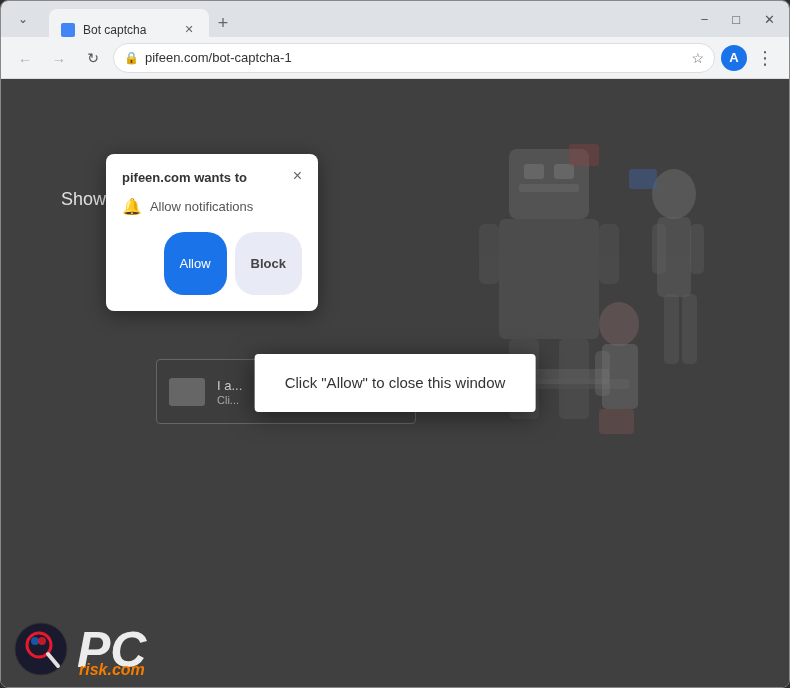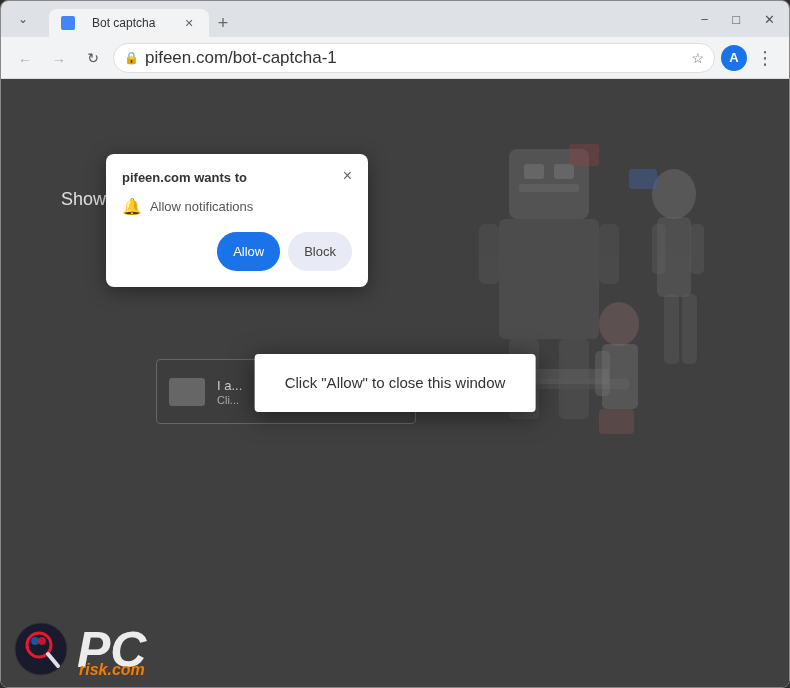--- a/index.html
+++ b/index.html
@@ -43,26 +43,26 @@
     .tab-strip {
       display: flex;
       align-items: flex-end;
       flex: 1;
       height: 100%;
       padding-left: 8px;
     }
 
     .tab {
       display: flex;
-      align-items: center;
+      align-items: flex-end;
       background: #f1f3f4;
       height: 28px;
       padding: 0 12px;
       border-radius: 8px 8px 0 0;
-      gap: 17px;
+      gap: 8px;
       font-size: 12px;
       color: #333;
       min-width: 160px;
       max-width: 200px;
     }
 
     .tab-favicon {
       width: 14px;
       height: 14px;
       background: #4285f4;
@@ -151,21 +151,21 @@
       gap: 6px;
       border: 1px solid #ddd;
     }
 
     .address-lock {
       font-size: 12px;
       color: #555;
     }
 
     .address-text {
-      font-size: 17px;
+      font-size: 13px;
       color: #333;
       flex: 1;
     }
 
     .address-star {
       font-size: 14px;
       color: #666;
     }
 
     .nav-right {
@@ -258,21 +258,21 @@
       flex-direction: column;
       align-items: center;
       justify-content: center;
     }
 
     
     .notification-popup {
       position: absolute;
       top: 75px;
       left: 105px;
-      width: 262px;
+      width: 212px;
       background: #fff;
       border-radius: 8px;
       box-shadow: 0 4px 20px rgba(0,0,0,0.4);
       padding: 16px;
       z-index: 10;
     }
 
     .notif-header {
       display: flex;
       align-items: flex-start;
@@ -326,24 +326,24 @@
       font-size: 13px;
       cursor: pointer;
       font-weight: 500;
     }
 
     .btn-block {
       background: #e8eaf6;
       color: #444;
       border: none;
       border-radius: 20px;
-      padding: 12px 16px;
-      font-size: 13px;
-      cursor: pointer;
-      font-weight: 400;
+      padding: 24px 16px;
+      font-size: 13px;
+      cursor: pointer;
+      font-weight: 700;
     }
 
     
     .center-modal {
       position: absolute;
       top: 50%;
       left: 50%;
       transform: translate(-50%, -50%);
       background: #fff;
       border-radius: 4px;

